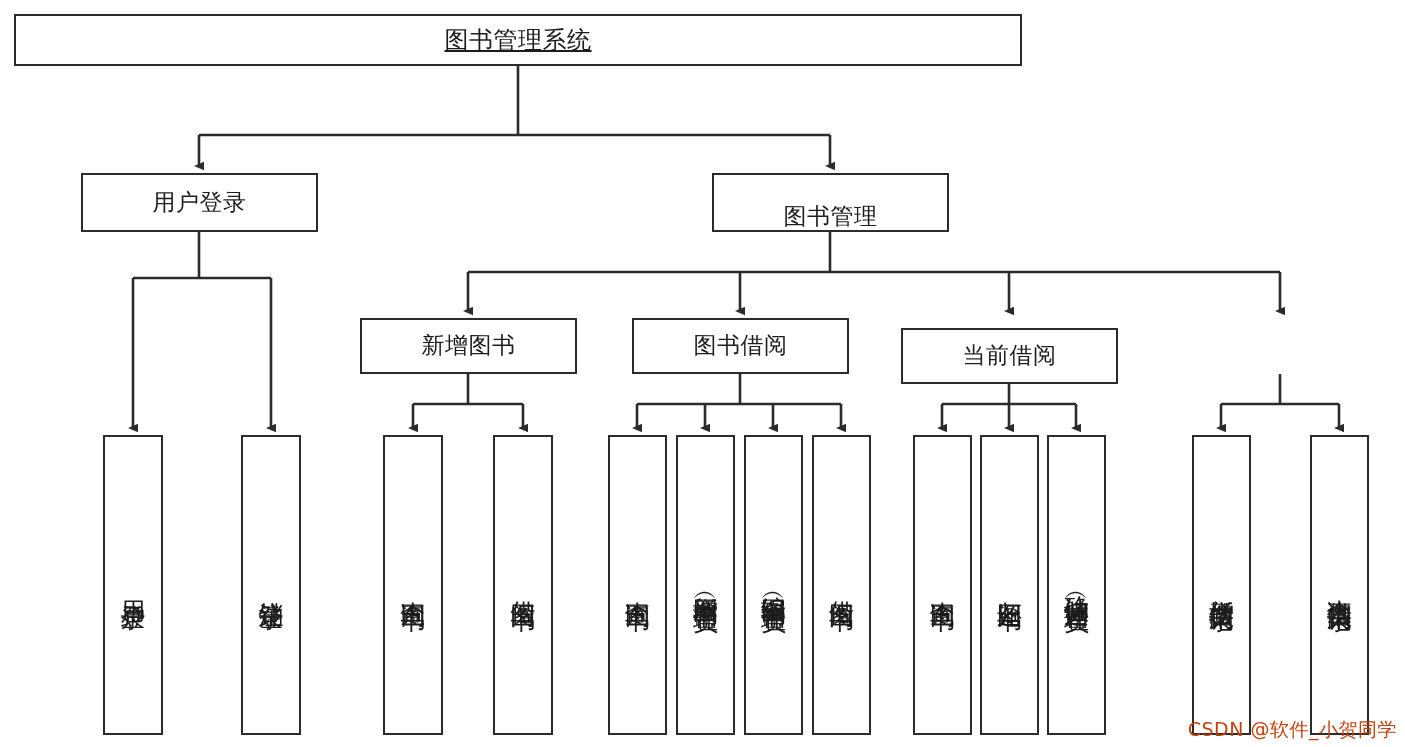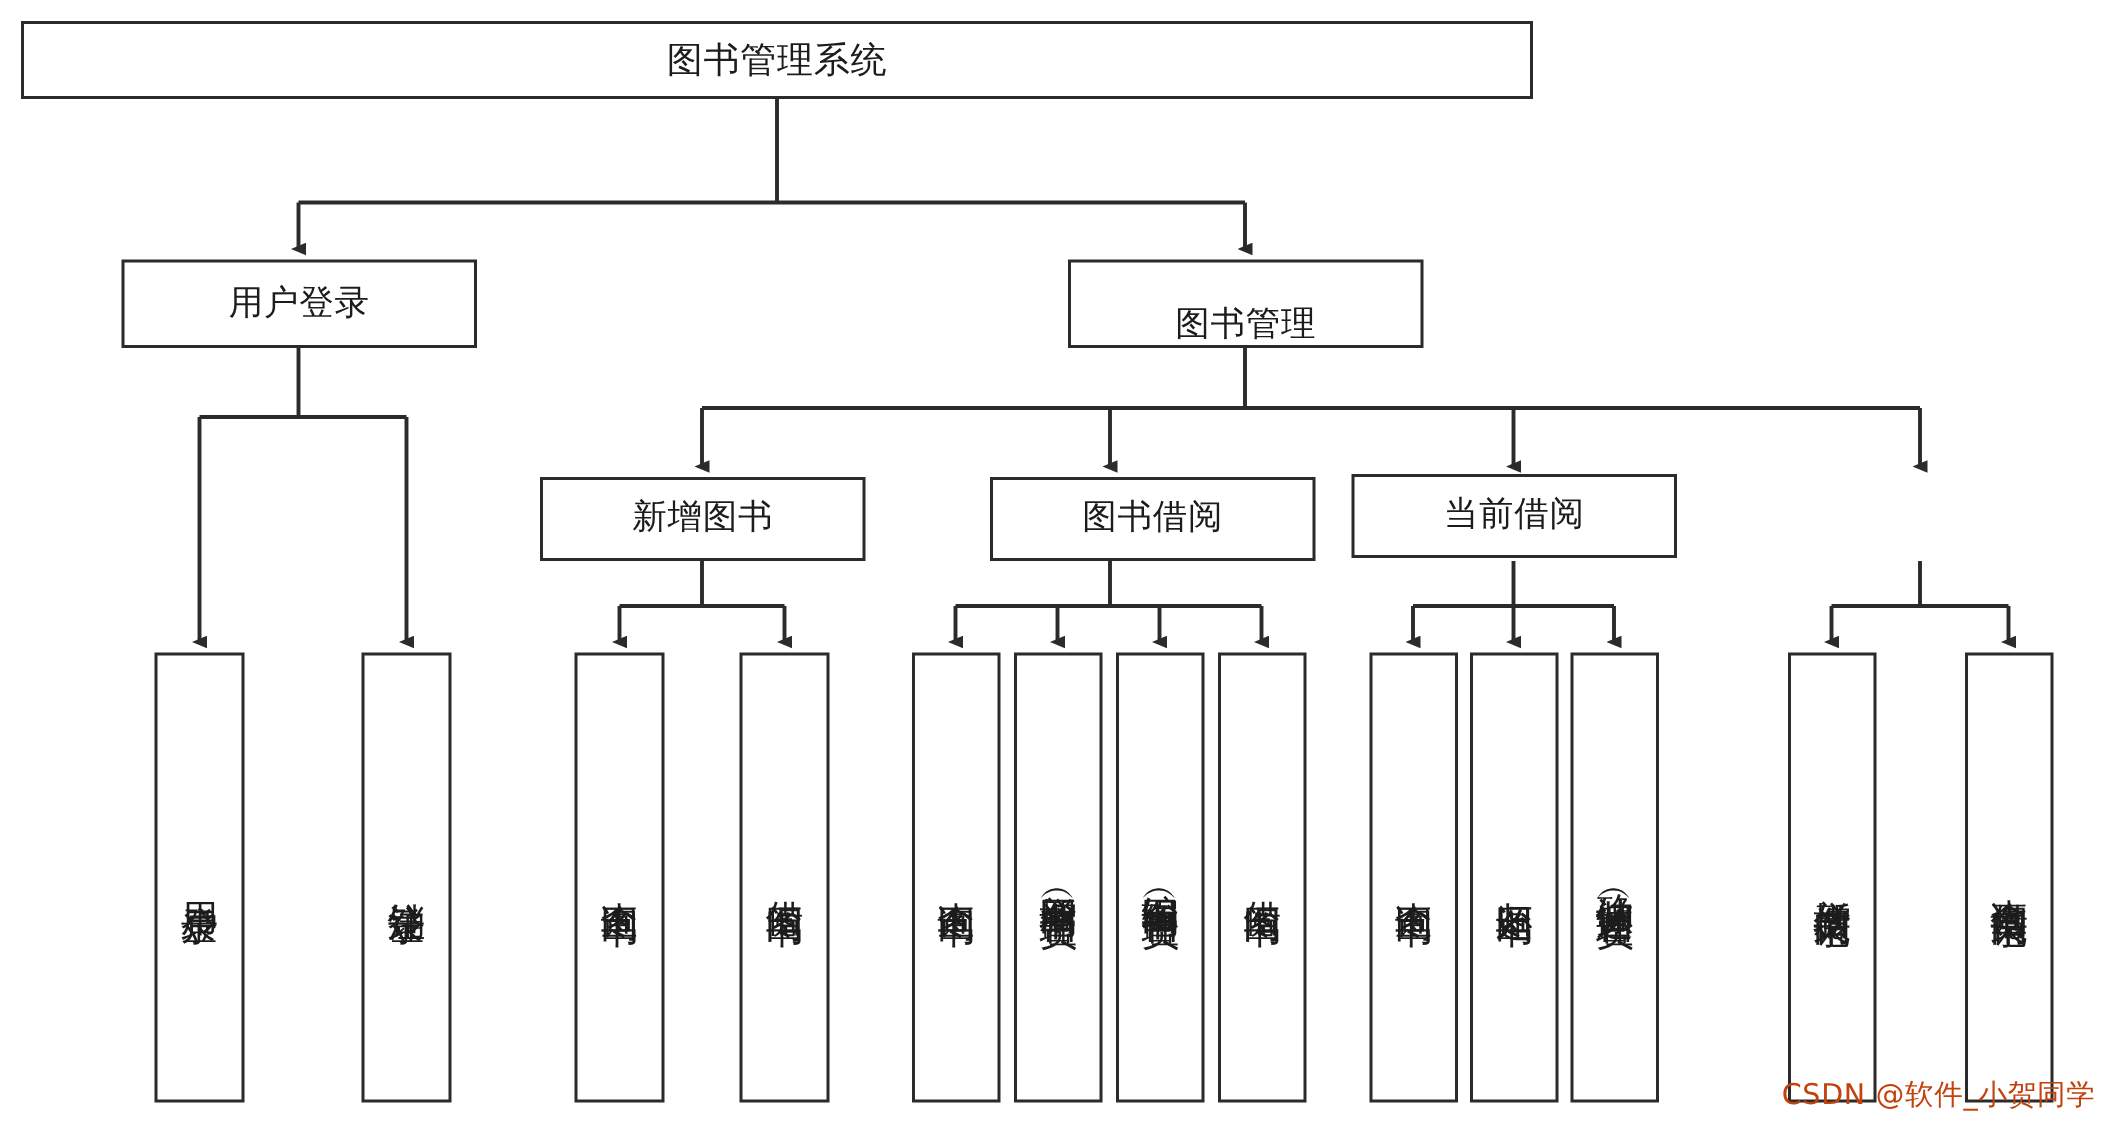--- a/index.html
+++ b/index.html
@@ -36,21 +36,21 @@
     writing-mode: horizontal-tb;
     font-size: 23px;
   }
   .node.vert .label {
     writing-mode: vertical-rl;
     text-orientation: upright;
     font-size: 25px;
     letter-spacing: 2px;
     line-height: 1;
   }
-  .node.root .label { font-size: 24px; }
+  .node.root .label { font-size: 24px; text-decoration: underline; }
   svg.links {
     position: absolute;
     left: 0;
     top: 0;
     width: 1405px;
     height: 747px;
     pointer-events: none;
   }
   .watermark {
     position: absolute;
@@ -124,24 +124,24 @@
   <div class="node horiz" style="left:81px; top:173px; width:237px; height:59px;">
     <span class="label">用户登录</span>
   </div>
   <div class="node horiz" style="left:712px; top:173px; width:237px; height:59px;align-items:flex-end;">
     <span class="label">图书管理</span>
   </div>
 
   <div class="node horiz" style="left:360px; top:318px; width:217px; height:56px;">
     <span class="label">新增图书</span>
   </div>
-  <div class="node horiz" style="left:632px; top:318px; width:217px; height:56px;margin-left:28px;">
+  <div class="node horiz" style="left:632px; top:318px; width:217px; height:56px;">
     <span class="label">图书借阅</span>
   </div>
-  <div class="node horiz" style="left:901px; top:316px; width:217px; height:56px;">
+  <div class="node horiz" style="left:901px; top:328px; width:217px; height:56px;">
     <span class="label">当前借阅</span>
   </div>
 
   <div class="node vert" style="left:103px; top:435px; width:60px; height:300px;">
     <span class="label">用户登录</span>
   </div>
   <div class="node vert" style="left:241px; top:435px; width:60px; height:300px;">
     <span class="label">注销登录</span>
   </div>
 

